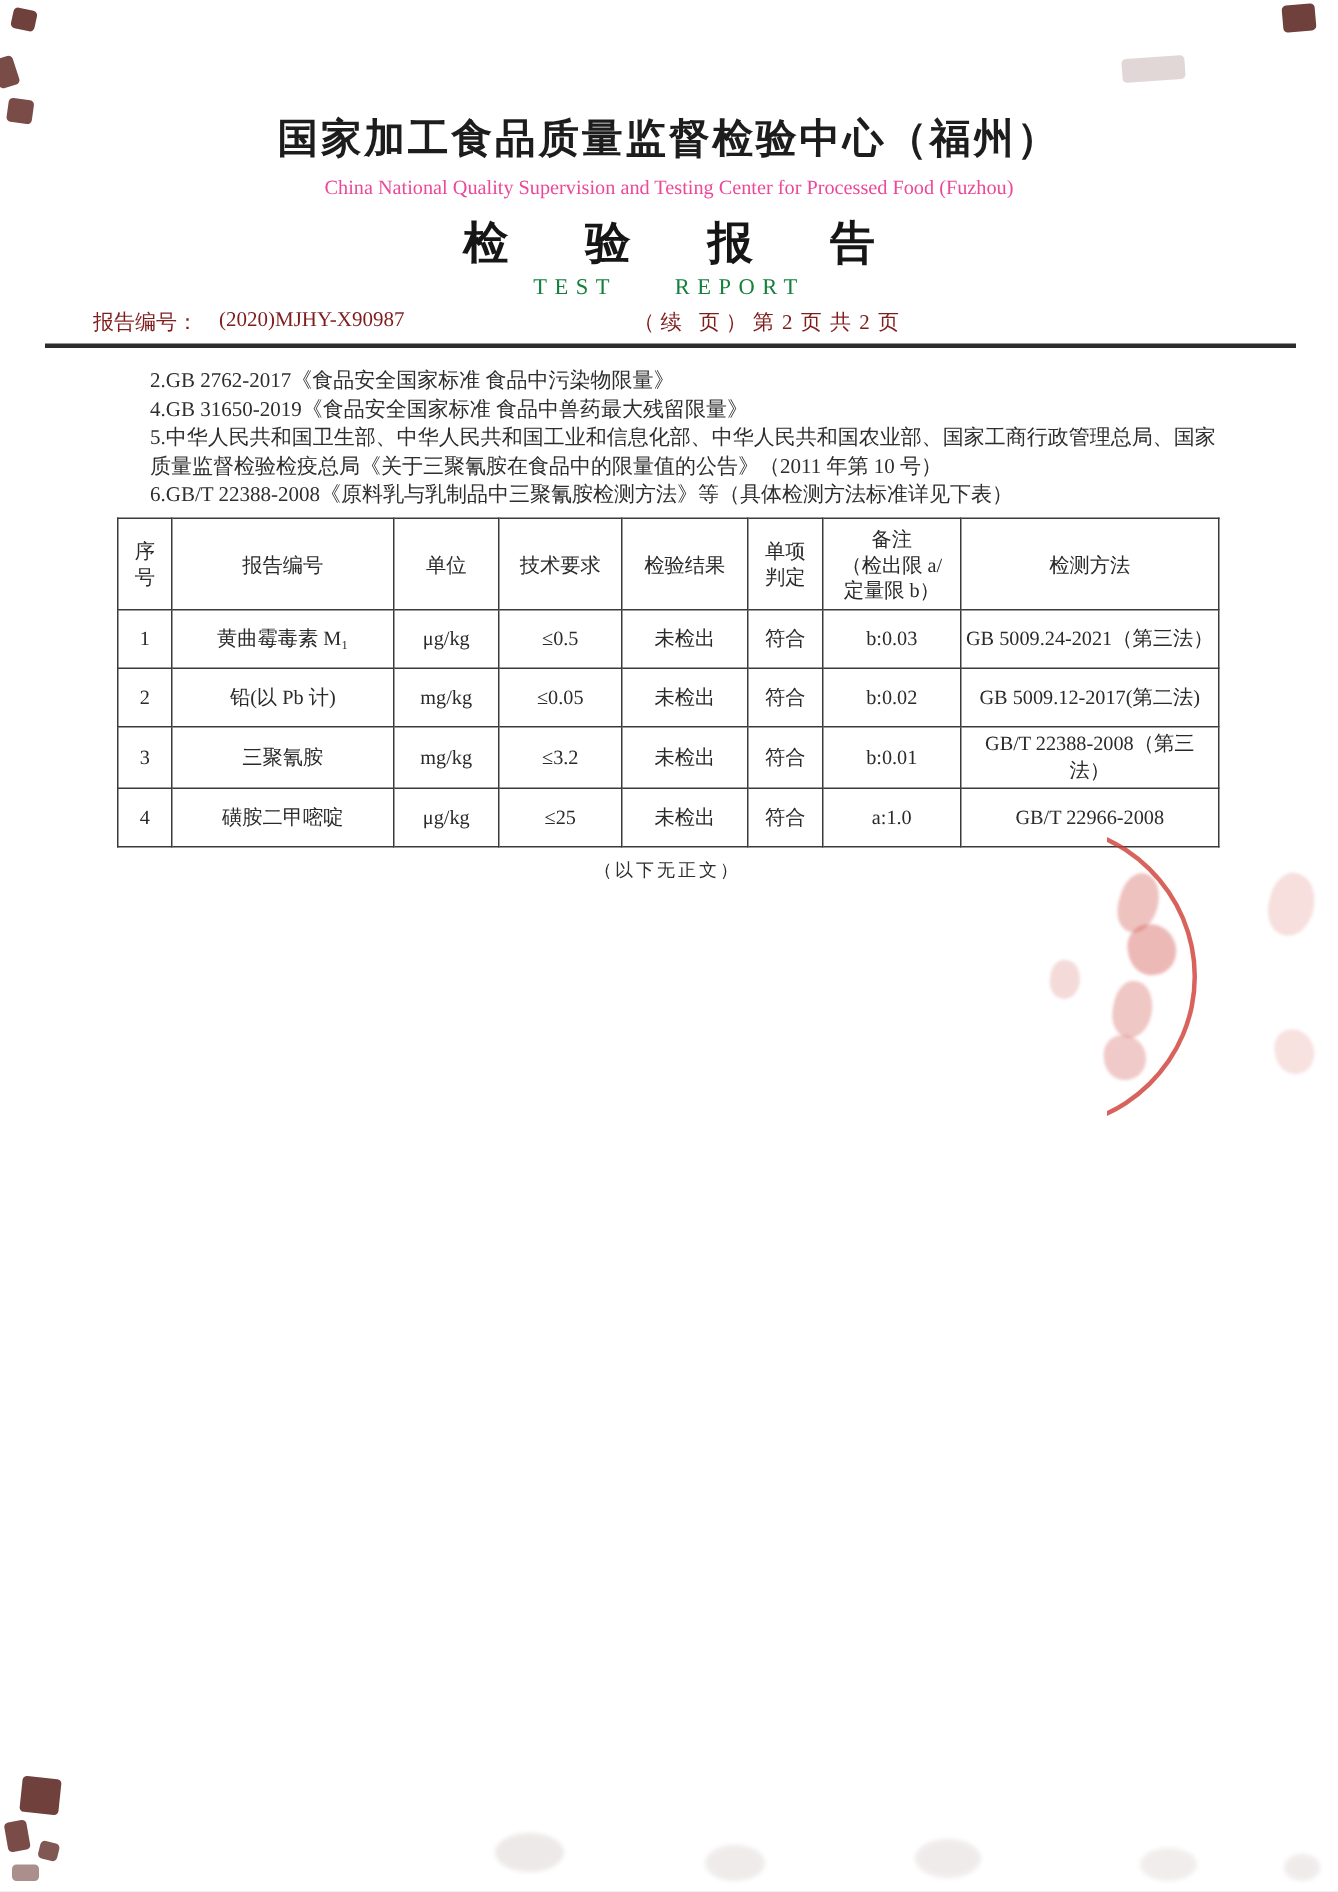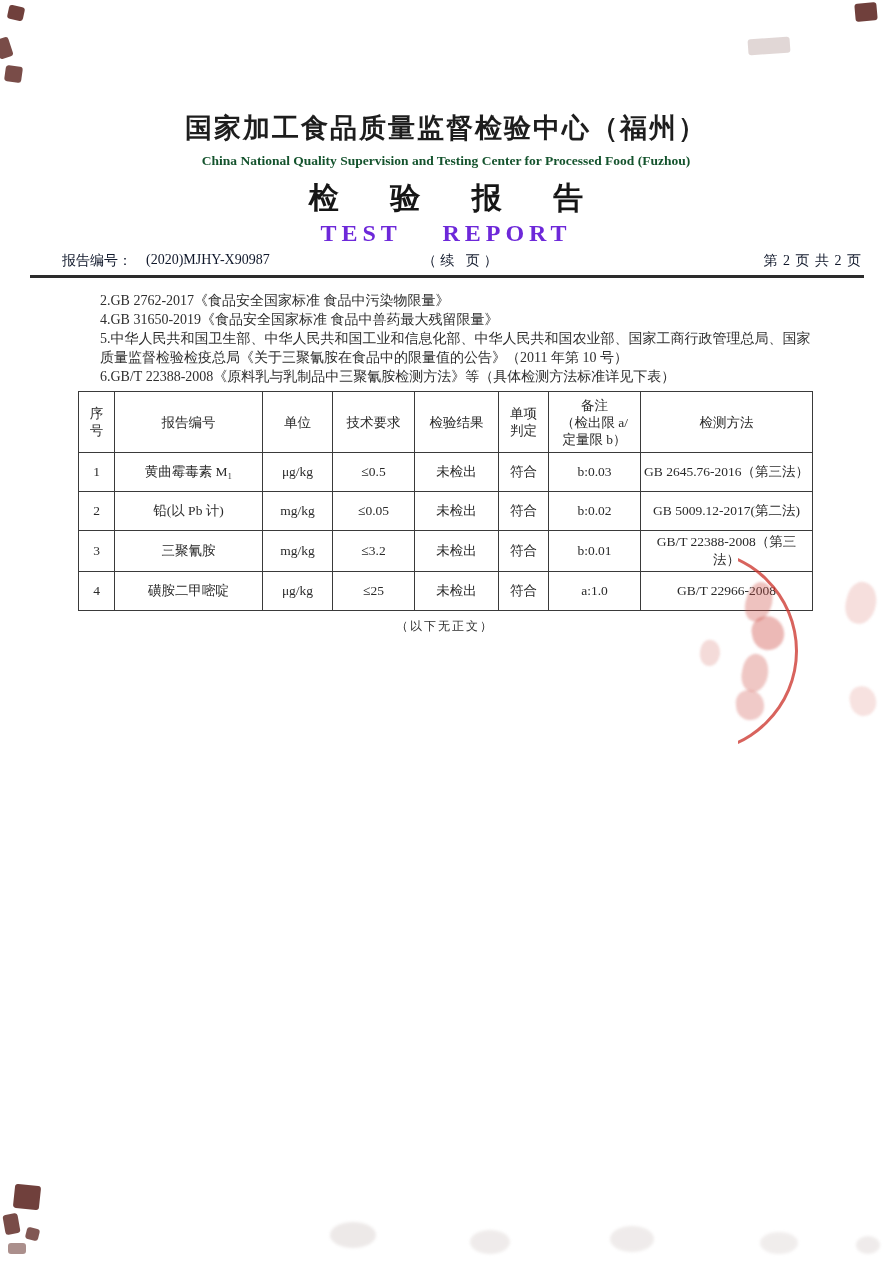--- a/index.html
+++ b/index.html
@@ -6,33 +6,33 @@
   .page{
     position:relative;
     width:892px;height:1261px;
     margin:0 auto;
     background:#ffffff;
     overflow:hidden;
     font-family:"Liberation Serif","DejaVu Serif",serif;
     color:#262626;
   }
   
-  .header{padding-top:110px;text-align:center;}
+  .header{padding-top:74px;text-align:center;}
   .org-cn{font-size:27px;font-weight:bold;letter-spacing:2px;color:#1d1d1d;}
-  .org-en{font-size:13.5px;font-weight:bold;margin-top:7px;color:#14532d;}
+  .org-en{font-size:13.5px;font-weight:normal;margin-top:7px;color:#ec4899;}
   .title-cn{font-size:30px;font-weight:bold;letter-spacing:22px;text-indent:22px;margin-top:9px;color:#161616;}
-  .title-en{font-size:24px;font-weight:bold;letter-spacing:5px;word-spacing:30px;margin-top:1px;color:#6d28d9;}
+  .title-en{font-size:15px;font-weight:normal;letter-spacing:5px;word-spacing:30px;margin-top:1px;color:#15803d;}
   .info-row{
     display:flex;align-items:baseline;
     margin:5px 30px 0 62px;
-    font-size:14px;color:#0f172a;
+    font-size:14px;color:#7f1d1d;
   }
   .info-left{flex:1;text-align:left;display:flex;gap:14px;}
   .info-center{flex:0 0 auto;letter-spacing:4px;}
-  .info-right{flex:1;text-align:right;letter-spacing:1px;}
+  .info-right{flex:1;text-align:left;letter-spacing:1px;}
   .rule{height:3px;background:#2c2c2c;margin:5px 28px 0 30px;}
   
   .bodytext{margin:13px 80px 0 100px;font-size:14px;line-height:19px;color:#2e2e2e;}
   .bodytext p{margin:0;}
   .indent{padding-left:16px;}
   
   table.results{
     border-collapse:collapse;
     margin:5px 0 0 78px;
     width:734px;
@@ -123,21 +123,21 @@
     </thead>
     <tbody>
       <tr>
         <td>1</td>
         <td class="al">黄曲霉毒素 M₁</td>
         <td>μg/kg</td>
         <td>≤0.5</td>
         <td>未检出</td>
         <td>符合</td>
         <td>b:0.03</td>
-        <td class="method">GB 2645.76-2016（第三法）</td>
+        <td class="method">GB 5009.24-2021（第三法）</td>
       </tr>
       <tr>
         <td>2</td>
         <td class="al">铅(以 Pb 计)</td>
         <td>mg/kg</td>
         <td>≤0.05</td>
         <td>未检出</td>
         <td>符合</td>
         <td>b:0.02</td>
         <td class="method">GB 5009.12-2017(第二法)</td>

